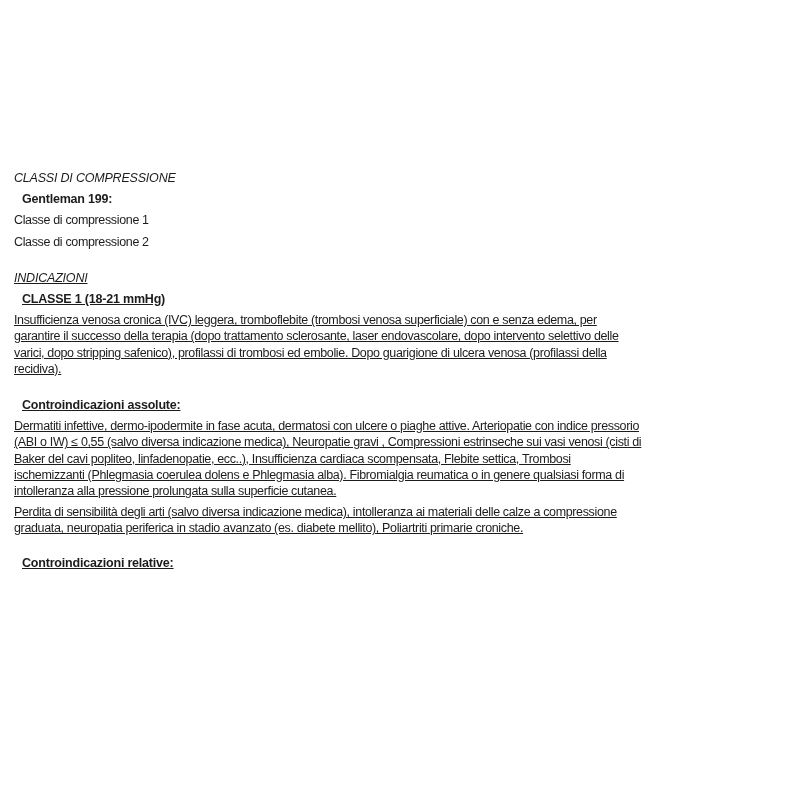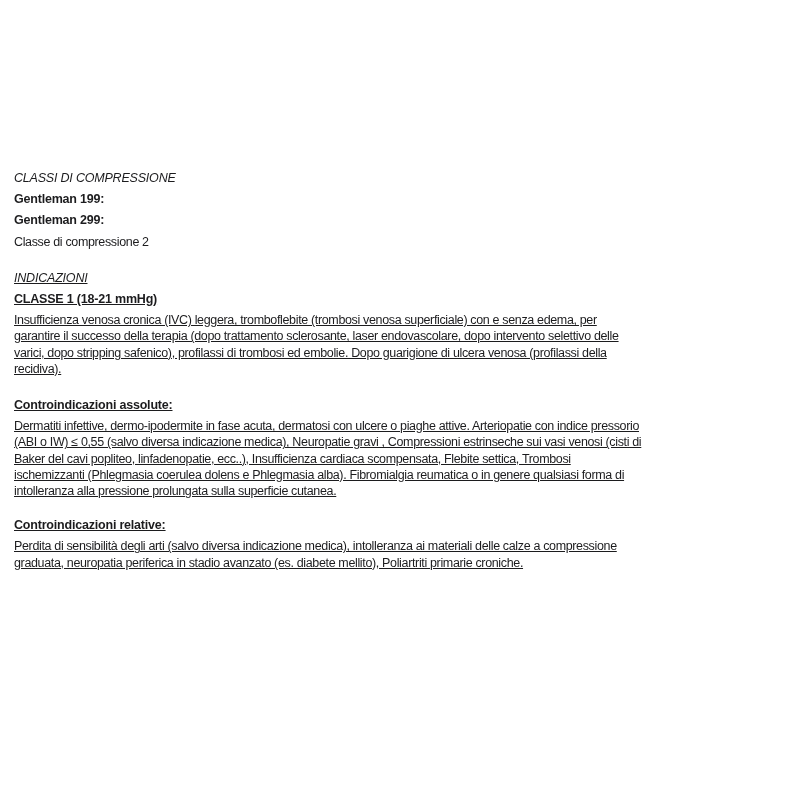--- a/index.html
+++ b/index.html
@@ -31,41 +31,42 @@
   }
   .block {
     font-size: 12.5px;
     line-height: 16.2px;
     letter-spacing: -0.35px;
     margin: 0 0 5px 0;
   }
   .block.bold {
     font-weight: 700;
     letter-spacing: -0.2px;
+    margin-left: 8px;
   }
   .gap-before { margin-top: 18px; }
 </style>
 </head>
 <body>
 
 <main class="doc">
 
   <section class="sec">
     <h2 class="sec-heading">CLASSI DI COMPRESSIONE</h2>
     <p class="block bold">Gentleman 199:</p>
-    <p class="block bold">Gentleman 299:</p>
+    <p class="block">Classe di compressione 1</p>
     <p class="block">Classe di compressione 2</p>
   </section>
 
   <section class="sec">
     <h2 class="sec-heading">INDICAZIONI</h2>
     <p class="block bold">CLASSE 1 (18-21 mmHg)</p>
     <p class="block">Insufficienza venosa cronica (IVC) leggera, tromboflebite (trombosi venosa superficiale) con e senza edema, per garantire il successo della terapia (dopo trattamento sclerosante, laser endovascolare, dopo intervento selettivo delle varici, dopo stripping safenico), profilassi di trombosi ed embolie. Dopo guarigione di ulcera venosa (profilassi della recidiva).</p>
   </section>
 
   <section class="sec">
     <p class="block bold">Controindicazioni assolute:</p>
     <p class="block">Dermatiti infettive, dermo-ipodermite in fase acuta, dermatosi con ulcere o piaghe attive. Arteriopatie con indice pressorio (ABI o IW) ≤ 0,55 (salvo diversa indicazione medica), Neuropatie gravi , Compressioni estrinseche sui vasi venosi (cisti di Baker del cavi popliteo, linfadenopatie, ecc..), Insufficienza cardiaca scompensata, Flebite settica, Trombosi ischemizzanti (Phlegmasia coerulea dolens e Phlegmasia alba). Fibromialgia reumatica o in genere qualsiasi forma di intolleranza alla pressione prolungata sulla superficie cutanea.</p>
+    <p class="block">Perdita di sensibilità degli arti (salvo diversa indicazione medica), intolleranza ai materiali delle calze a compressione graduata, neuropatia periferica in stadio avanzato (es. diabete mellito), Poliartriti primarie croniche.</p>
     <p class="block bold gap-before">Controindicazioni relative:</p>
-    <p class="block">Perdita di sensibilità degli arti (salvo diversa indicazione medica), intolleranza ai materiali delle calze a compressione graduata, neuropatia periferica in stadio avanzato (es. diabete mellito), Poliartriti primarie croniche.</p>
   </section>
 
 </main>
 
 </body></html>

